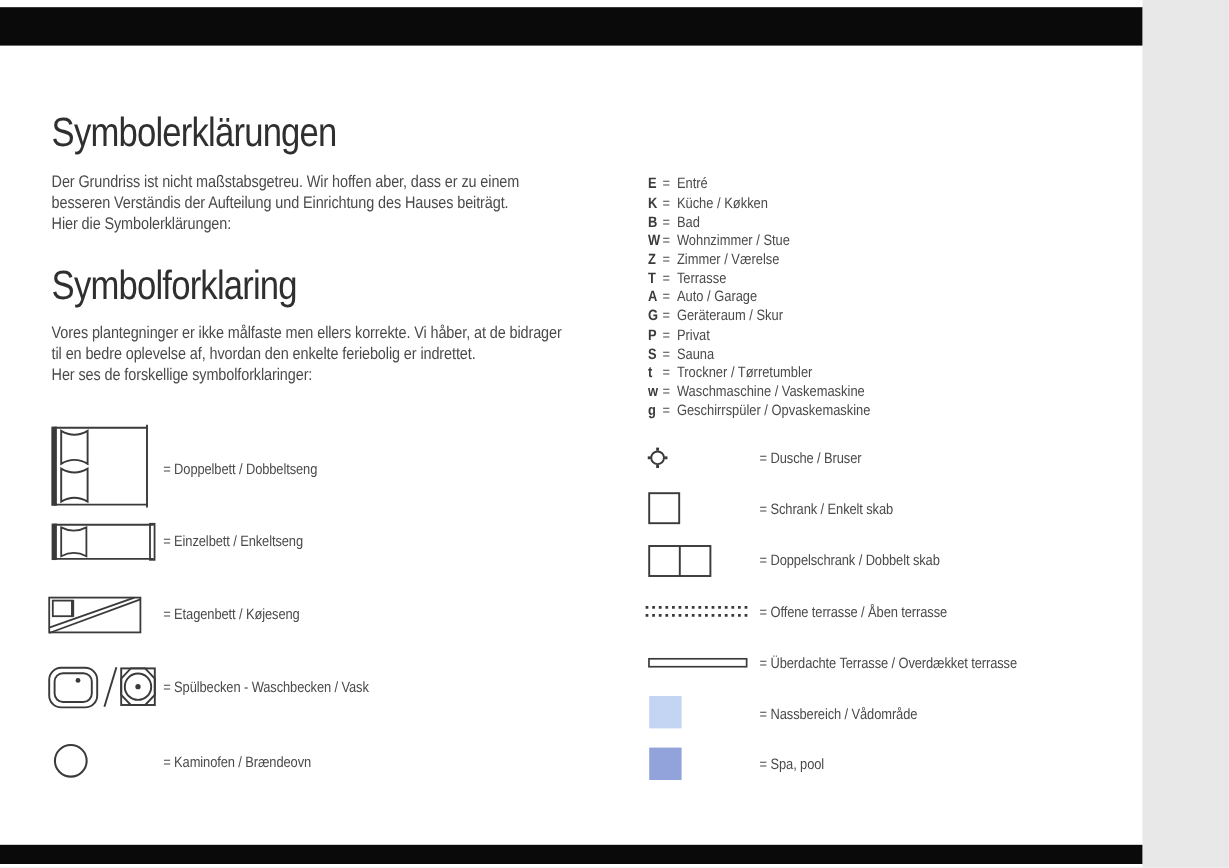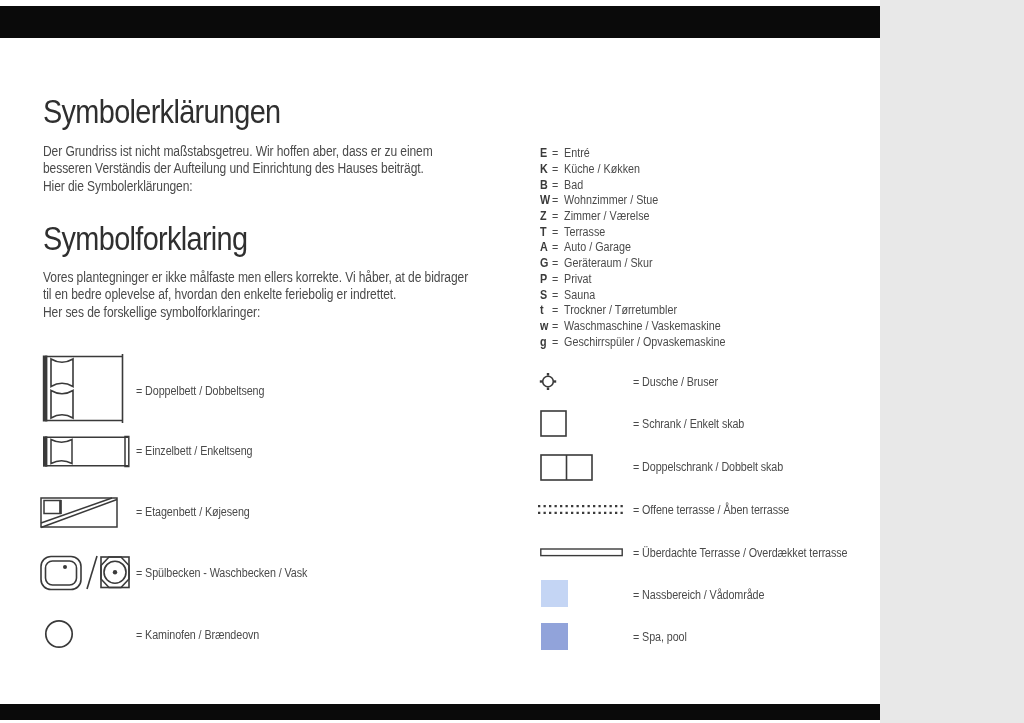--- a/index.html
+++ b/index.html
@@ -1,16 +1,16 @@
 <!DOCTYPE html>
 <html><head>
 <meta charset="utf-8">
 <style>
   html,body{margin:0;padding:0;background:#e8e8e8;}
-  #page{position:relative;width:880px;height:723px;background:#ffffff;overflow:hidden;
+  #page{position:relative;width:952px;height:723px;background:#ffffff;overflow:hidden;
         font-family:"Liberation Sans", sans-serif;}
   .bar{position:absolute;left:0;width:1024px;}
   .bar.top{top:6px;height:32px;}
   .bar.bottom{top:704px;height:16px;}
   .h{position:absolute;font-size:34px;line-height:38px;color:#2f2f2f;letter-spacing:-0.8px;
      transform:scaleX(0.85);transform-origin:0 0;white-space:nowrap;font-weight:500;}
   .para{position:absolute;font-size:14px;line-height:17.3px;color:#4a4a4a;letter-spacing:-0.1px;
         transform:scaleX(0.86);transform-origin:0 0;white-space:pre-line;}
   .lbl{position:absolute;font-size:12.5px;line-height:14px;color:#4a4a4a;letter-spacing:-0.1px;
        transform:scaleX(0.86);transform-origin:0 0;white-space:nowrap;}

